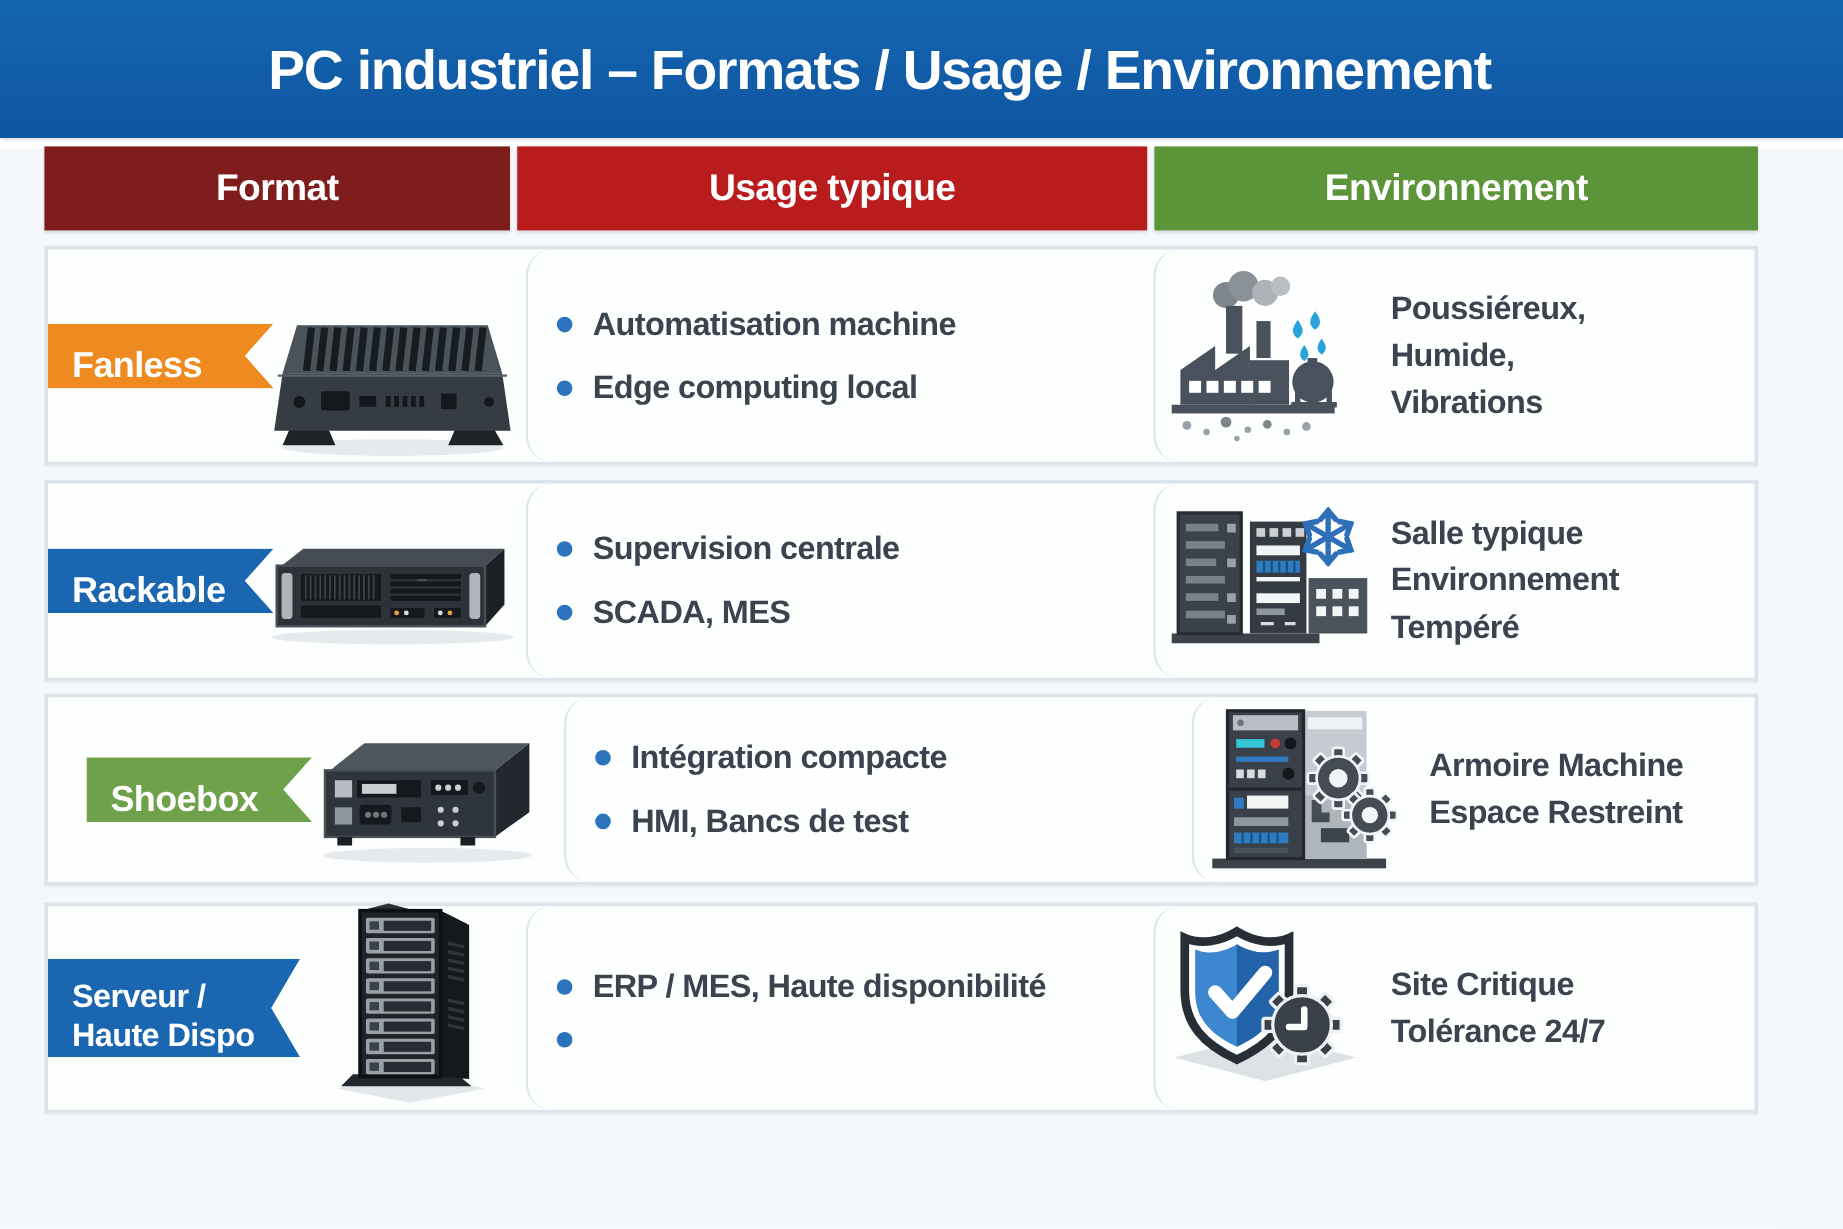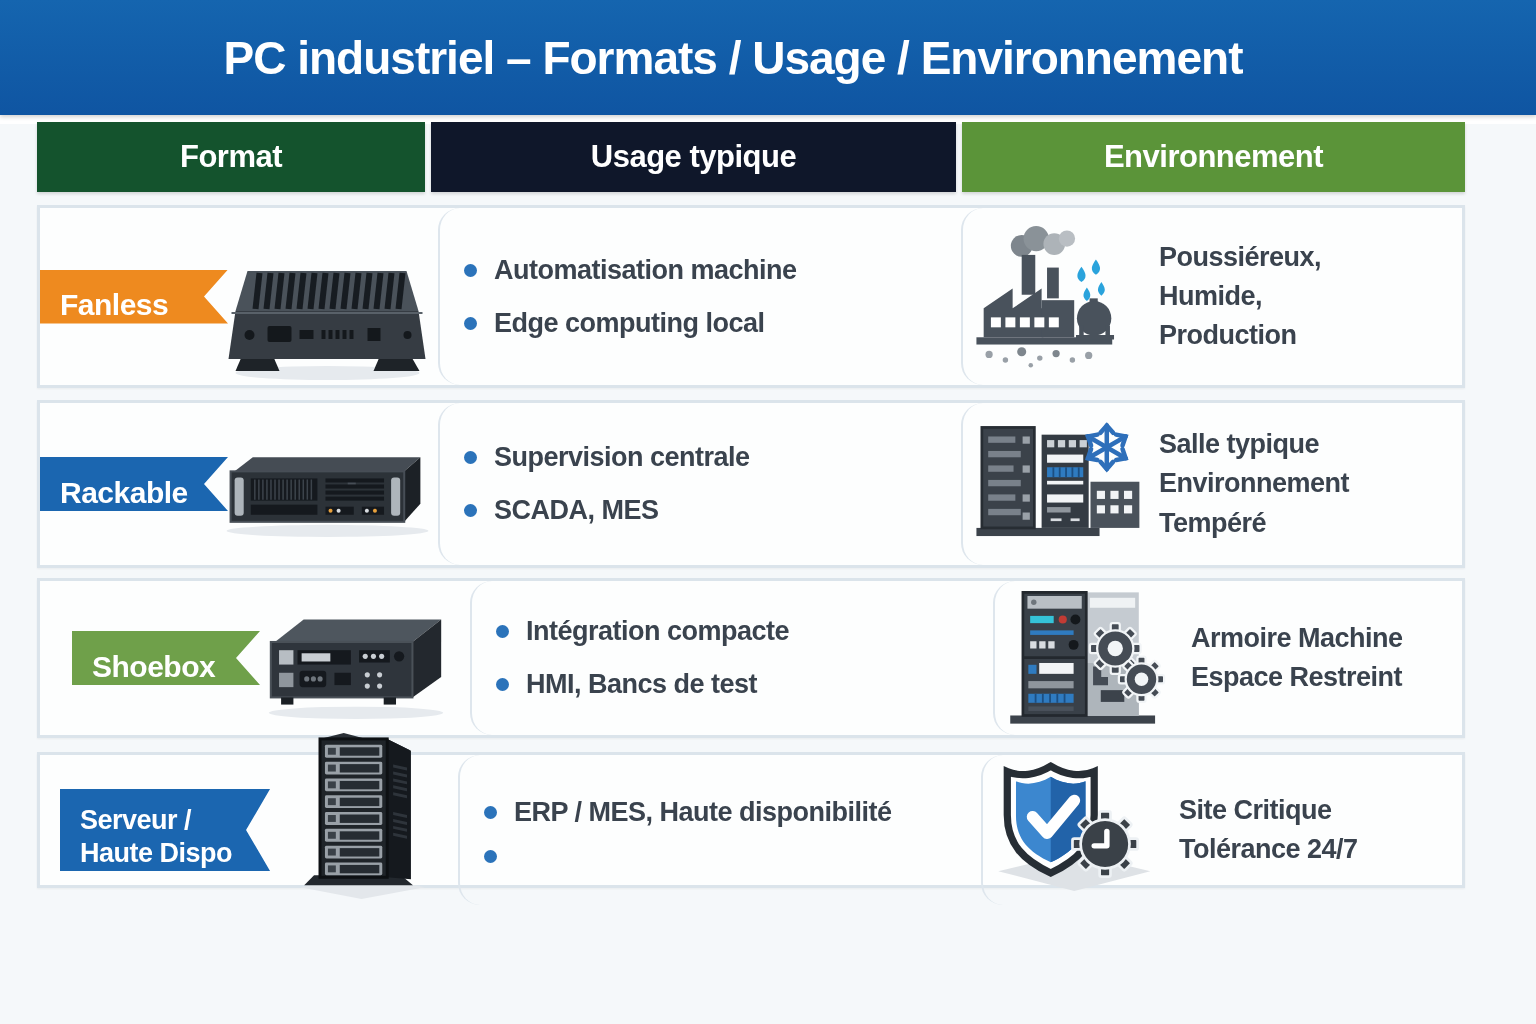--- a/index.html
+++ b/index.html
@@ -12,31 +12,31 @@
             display:flex; align-items:center; justify-content:center;
             box-shadow:0 2px 4px rgba(0,0,0,.18); z-index:3; }
   .banner h1 { color:#fff; font-size:46px; font-weight:bold; letter-spacing:-1px; padding-right:70px; }
   .white-gap { position:absolute; top:97px; left:0; width:100%; height:27px; background:#fff; }
 
   .headers { position:absolute; top:122px; left:37px; width:1428px; height:70px;
              display:grid; grid-template-columns:388px 525px 503px; column-gap:6px; }
   .hcell { display:flex; align-items:center; justify-content:center; color:#fff;
            font-size:31px; font-weight:bold; letter-spacing:-0.5px;
            box-shadow:0 2px 3px rgba(0,0,0,.14); }
-  .h-format { background:#14532d; }
-  .h-usage  { background:#0f172a; }
+  .h-format { background:#7f1d1d; }
+  .h-usage  { background:#b91c1c; }
   .h-env    { background:#5B9439; }
 
   .row { position:absolute; left:37px; width:1428px; background:#FDFEFE;
          border:3px solid #DBE4EB; display:grid; grid-template-columns:398px 523px 1fr;
          box-shadow:0 1px 2px rgba(0,0,0,.05); }
   .row-1 { top:205px; height:183px; }
   .row-2 { top:400px; height:168px; }
   .row-3 { top:578px; height:160px;padding-left:32px; }
-  .row-4 { top:752px; height:136px;padding-left:20px; }
+  .row-4 { top:752px; height:176px; }
 
   .cell { position:relative; }
   .usage-cell, .env-cell { border-left:2px solid #DEE6ED;border-radius:22px; }
 
   .ribbon { position:absolute; left:0; top:50%; transform:translateY(-50%);
             min-width:188px; height:54px; color:#fff; font-weight:bold; font-size:30px;
             letter-spacing:-0.5px; display:flex; align-items:flex-end;
             padding:0 38px 0 20px; z-index:2; white-space:pre-line; line-height:1.25;
             clip-path:polygon(0 0,100% 0,calc(100% - 24px) 50%,100% 100%,0 100%); }
   .ribbon-orange { background:#EE8A1F; }
@@ -162,21 +162,21 @@
           <path transform="translate(128,80)" d="M0 -8 C4 -2 6 2 0 7 C-6 2 -4 -2 0 -8 Z"></path>
           <path transform="translate(144,74)" d="M0 -8 C4 -2 6 2 0 7 C-6 2 -4 -2 0 -8 Z"></path>
         </g>
         <rect x="131" y="84" width="9" height="8" fill="#49525C"></rect>
         <circle cx="136" cy="106" r="19" fill="#49525C"></circle>
         <path d="M116 127 h42" stroke="#49525C" stroke-width="5"></path>
         <path d="M122 126 v-12 M151 126 v-12" stroke="#49525C" stroke-width="5"></path>
       </svg>
       <div class="env-text">Poussiéreux,
 Humide,
-Production</div>
+Vibrations</div>
     </div>
   </section>
 
   <section class="row row-2">
     <div class="cell format-cell">
       <div class="ribbon ribbon-blue">
         <span>Rackable</span>
       </div>
       <svg class="device device-rack" viewBox="0 0 215 105">
         <ellipse cx="108" cy="97" rx="100" ry="6" fill="#E6EAEE"></ellipse>

